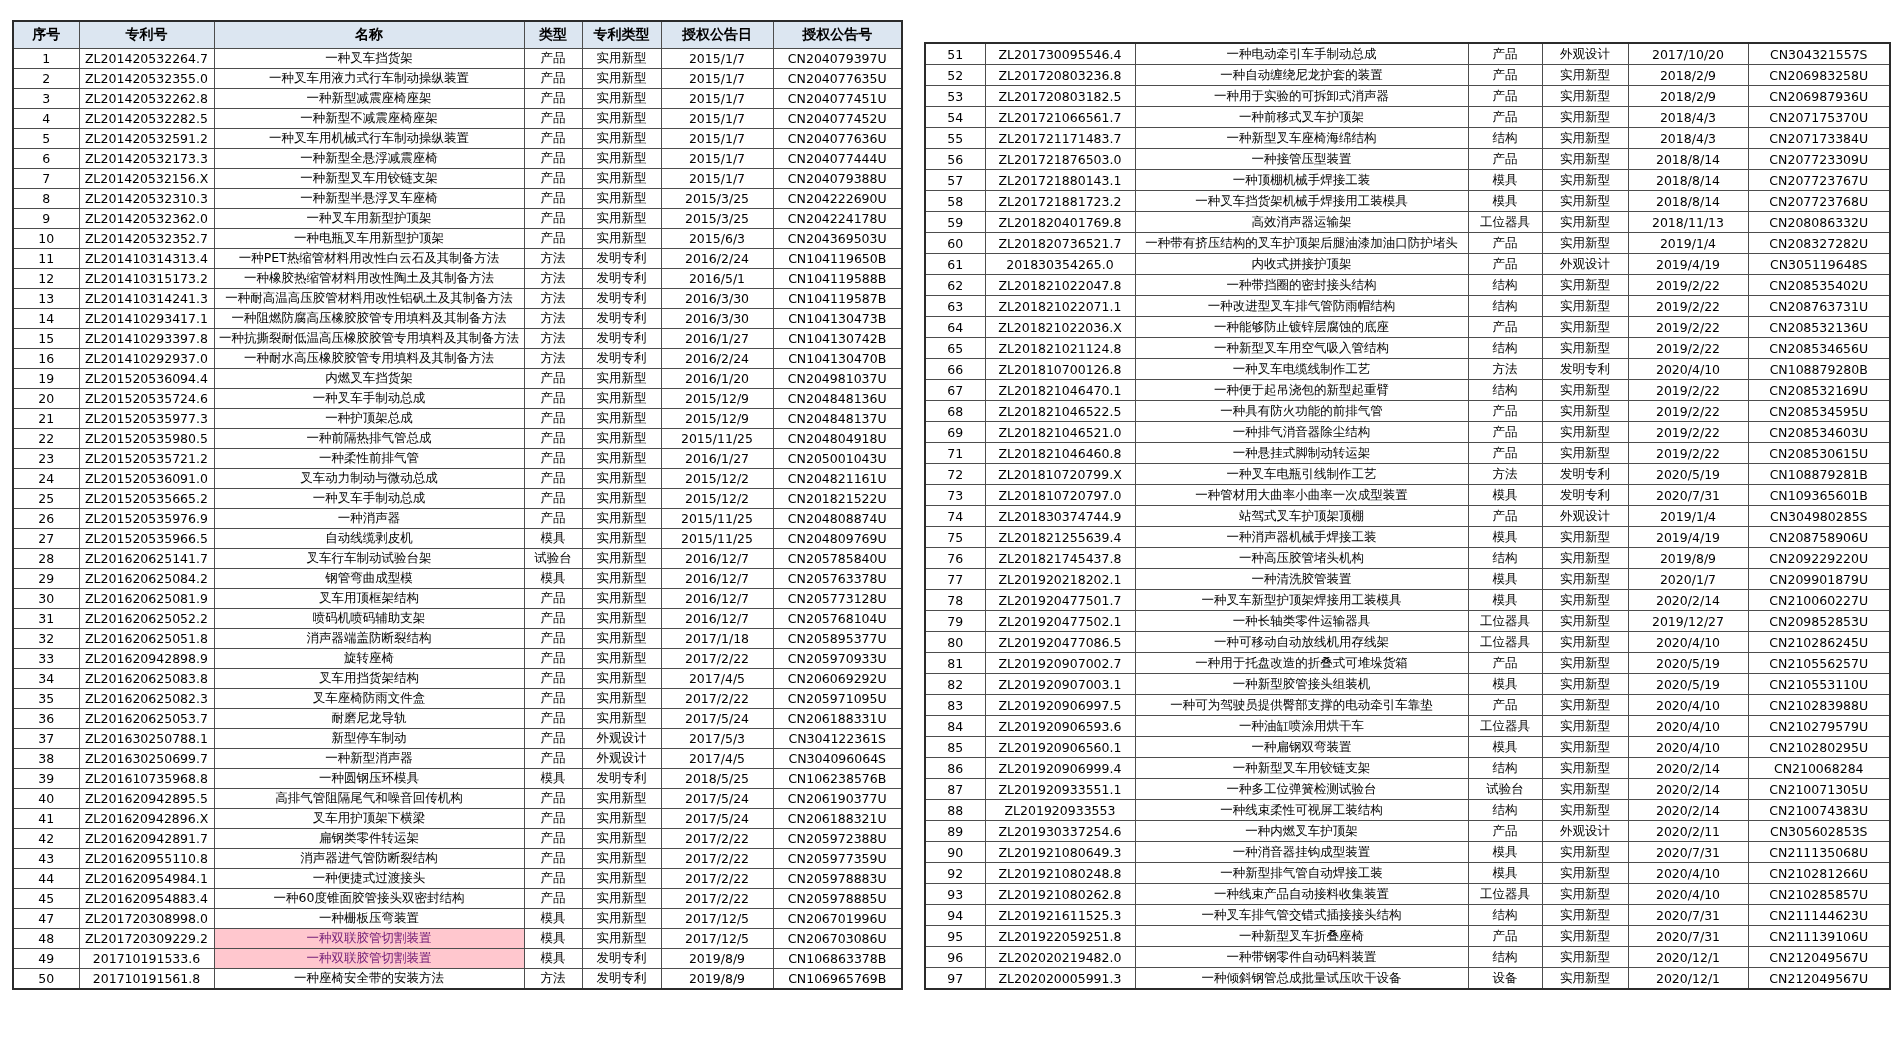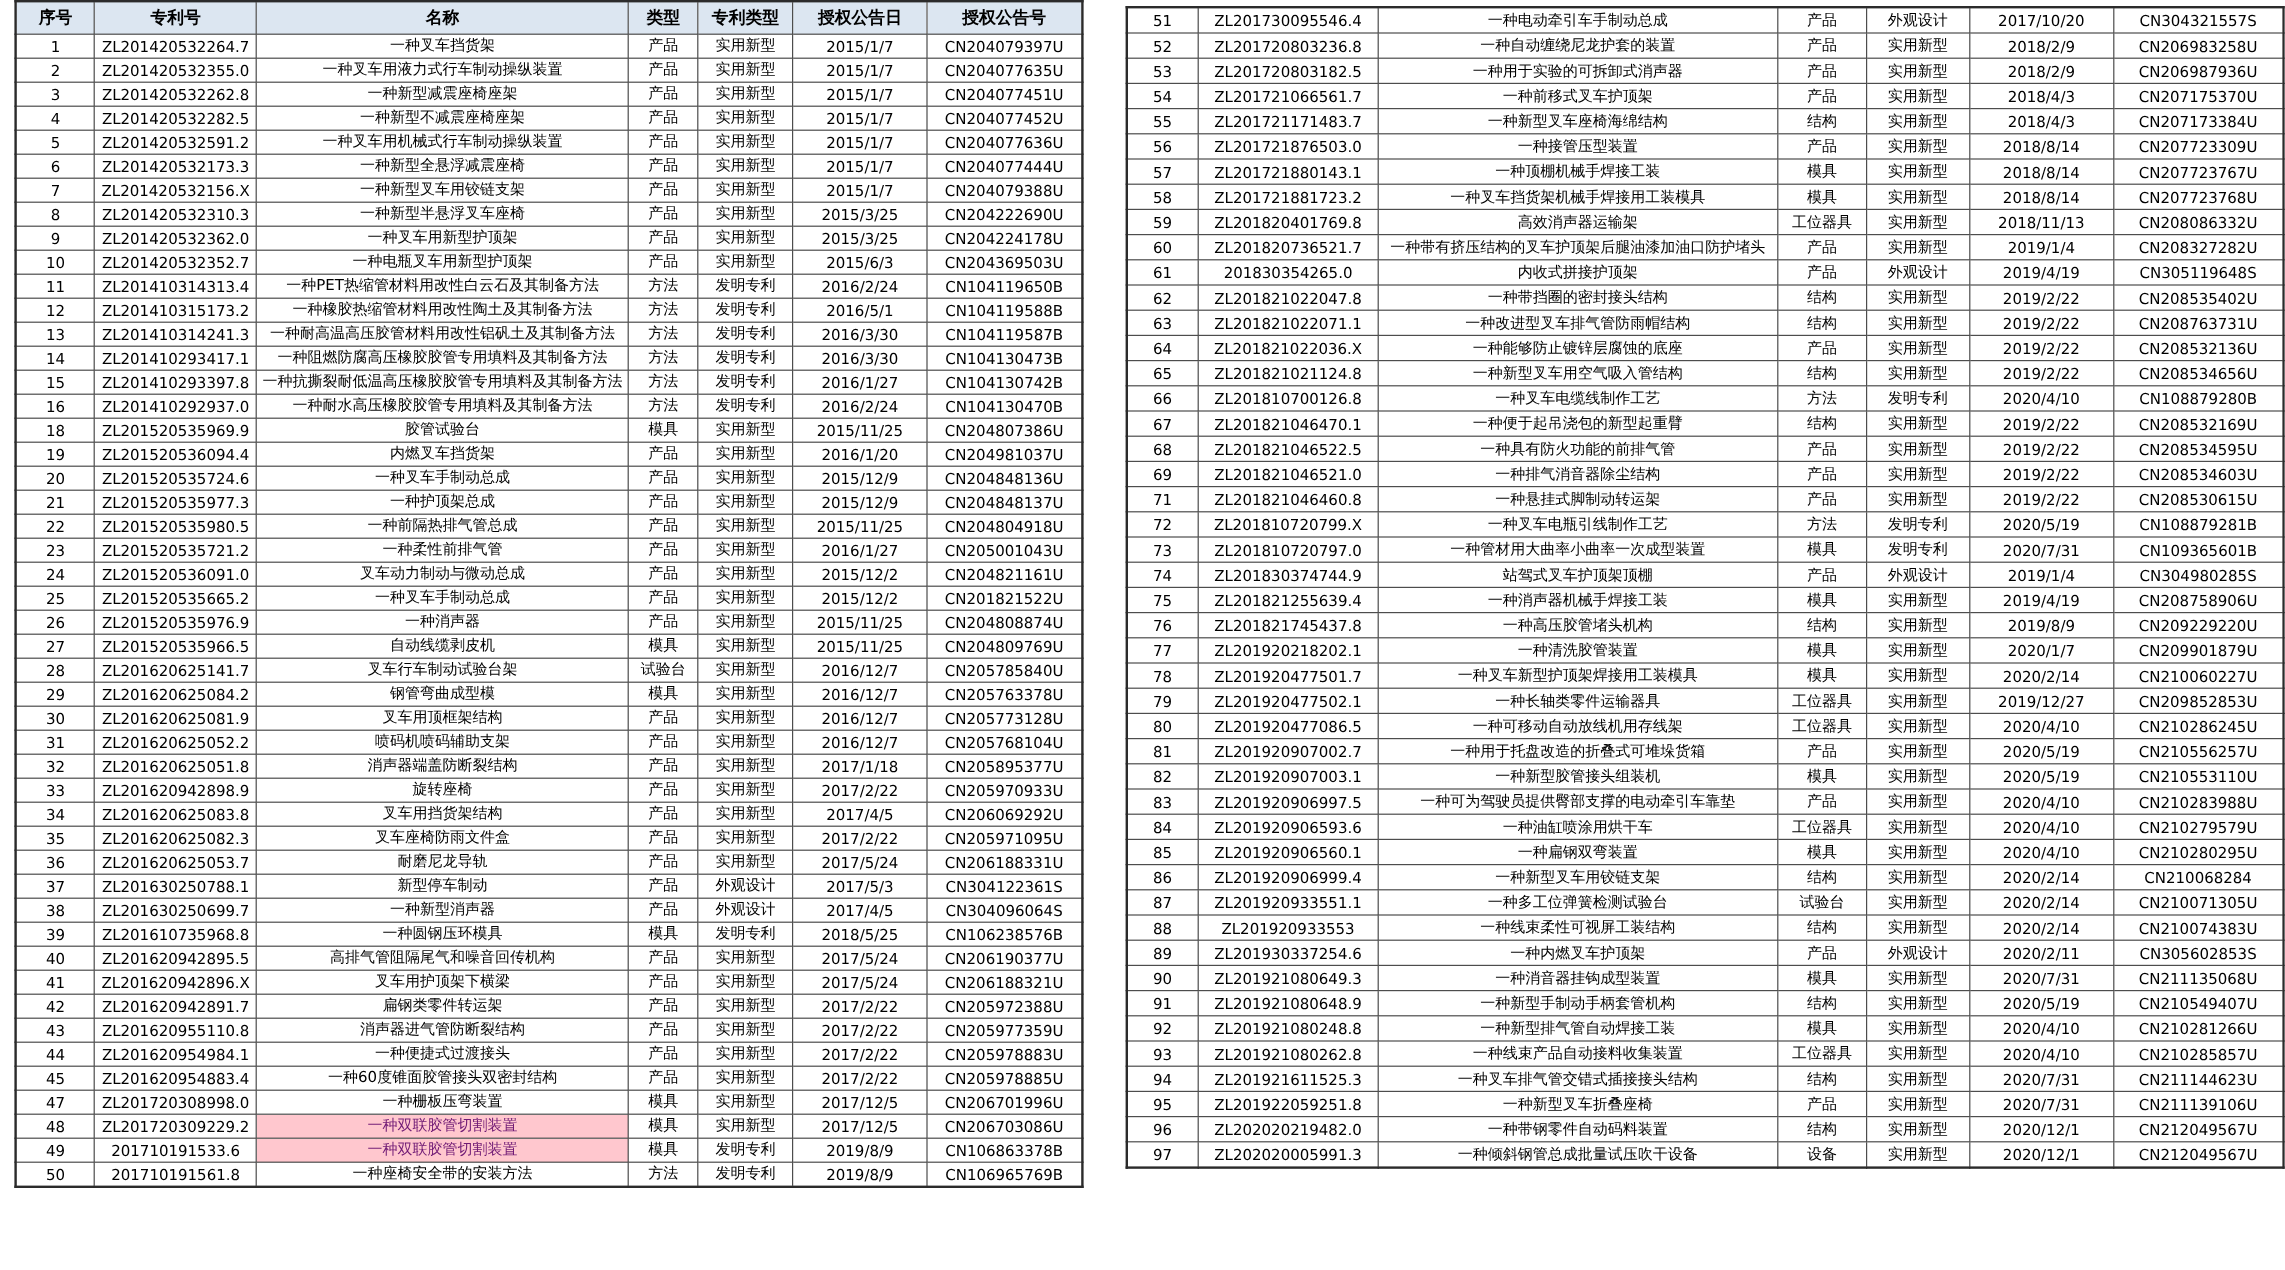--- a/index.html
+++ b/index.html
@@ -1,18 +1,18 @@
 <!DOCTYPE html>
 <html><head>
 <meta charset="utf-8">
 <style>
   html,body{margin:0;padding:0;background:#ffffff;}
   body{width:1904px;height:1058px;overflow:hidden;
        font-family:"DejaVu Sans","Liberation Sans",sans-serif;color:#000;}
-  .wrap{display:flex;align-items:flex-start;padding:0 0 0 12px;gap:35px;}
+  .wrap{display:flex;align-items:flex-end;padding:20px 0 0 12px;gap:21px;}
   table{border-collapse:collapse;table-layout:fixed;border:2px solid #2b2b2b;}
   th,td{border:1px solid #4d4d4d;overflow:hidden;white-space:nowrap;
         text-align:center;vertical-align:middle;padding:0 2px;}
   th{background:#dce6f1;font-size:14px;font-weight:bold;height:26px;}
   td{font-size:12.5px;}
   #left-table td{height:19px;}
   #right-table td{height:20px;}
   #right-table{margin-top:5px;}
   td.hl{background:#ffc7ce;color:#701a75;}
   
@@ -191,29 +191,20 @@
         <tr>
           <td>16</td>
           <td>ZL201410292937.0</td>
           <td>一种耐水高压橡胶胶管专用填料及其制备方法</td>
           <td>方法</td>
           <td>发明专利</td>
           <td>2016/2/24</td>
           <td>CN104130470B</td>
         </tr>
         <tr>
-          <td>18</td>
-          <td>ZL201520535969.9</td>
-          <td>胶管试验台</td>
-          <td>模具</td>
-          <td>实用新型</td>
-          <td>2015/11/25</td>
-          <td>CN204807386U</td>
-        </tr>
-        <tr>
           <td>19</td>
           <td>ZL201520536094.4</td>
           <td>内燃叉车挡货架</td>
           <td>产品</td>
           <td>实用新型</td>
           <td>2016/1/20</td>
           <td>CN204981037U</td>
         </tr>
         <tr>
           <td>20</td>
@@ -844,29 +835,20 @@
         <tr>
           <td>90</td>
           <td>ZL201921080649.3</td>
           <td>一种消音器挂钩成型装置</td>
           <td>模具</td>
           <td>实用新型</td>
           <td>2020/7/31</td>
           <td>CN211135068U</td>
         </tr>
         <tr>
-          <td>91</td>
-          <td>ZL201921080648.9</td>
-          <td>一种新型手制动手柄套管机构</td>
-          <td>结构</td>
-          <td>实用新型</td>
-          <td>2020/5/19</td>
-          <td>CN210549407U</td>
-        </tr>
-        <tr>
           <td>92</td>
           <td>ZL201921080248.8</td>
           <td>一种新型排气管自动焊接工装</td>
           <td>模具</td>
           <td>实用新型</td>
           <td>2020/4/10</td>
           <td>CN210281266U</td>
         </tr>
         <tr>
           <td>93</td>

